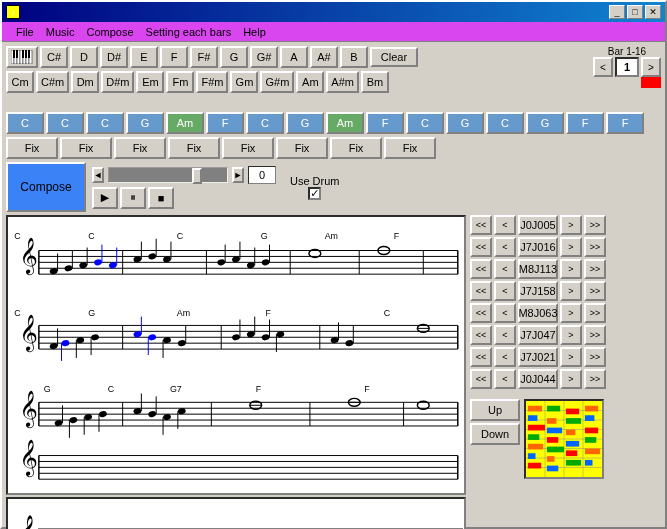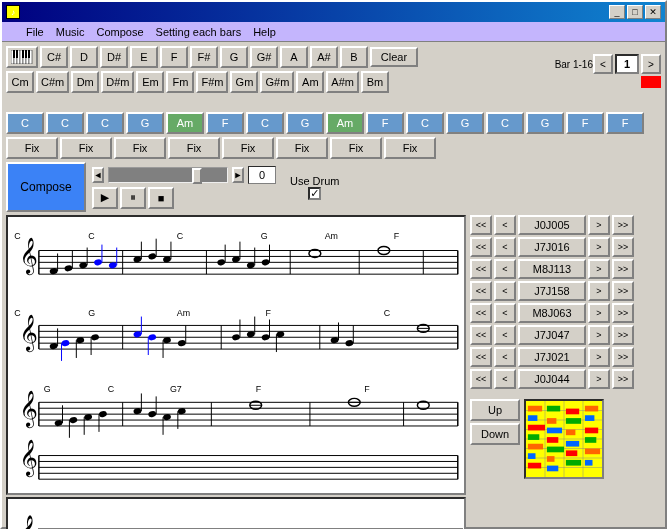--- a/index.html
+++ b/index.html
@@ -59,24 +59,24 @@
       border-bottom-color: #808080;
       border-right-color: #808080;
       display: flex;
       align-items: center;
       justify-content: center;
       font-size: 9px;
       cursor: pointer;
       color: #000;
     }
     .menu-bar {
-      background: #c4b5fd;
+      background: #d946ef;
       display: flex;
       gap: 0;
-      padding: 2px 18px;
+      padding: 2px 8px;
       border-bottom: 1px solid #808080;
       height: 20px;
       align-items: center;
     }
     .menu-item {
       padding: 2px 6px;
       cursor: pointer;
       font-size: 11px;
     }
     .content {
@@ -295,21 +295,21 @@
       border-left-color: #ffffff;
       border-bottom-color: #808080;
       border-right-color: #808080;
       font-size: 9px;
       cursor: pointer;
       display: flex;
       align-items: center;
       justify-content: center;
     }
     .preset-name {
-      width: 68px;
+      width: 40px;
       height: 20px;
       background: #d4d0c8;
       border: 2px solid;
       border-top-color: #ffffff;
       border-left-color: #ffffff;
       border-bottom-color: #808080;
       border-right-color: #808080;
       font-size: 11px;
       display: flex;
       align-items: center;
@@ -403,21 +403,21 @@
       <div class="key-btn">E</div>
       <div class="key-btn">F</div>
       <div class="key-btn">F#</div>
       <div class="key-btn">G</div>
       <div class="key-btn">G#</div>
       <div class="key-btn">A</div>
       <div class="key-btn">A#</div>
       <div class="key-btn">B</div>
       <div class="clear-btn">Clear</div>
 
-      <div style="position:absolute; right:0; top:8px; display:flex; align-items:center;">
+      <div style="position:absolute; right:0; top:0; display:flex; flex-direction:column; align-items:center;">
         <span style="font-size:10px;">Bar 1-16</span>
         <div style="display:flex; align-items:center; gap:2px;">
           <div class="nav-btn">&lt;</div>
           <div class="bar-num">1</div>
           <div class="nav-btn">&gt;</div>
         </div>
       </div>
     </div>
 
     <div style="display:flex; align-items:center; gap:2px; margin-bottom:19px;">

